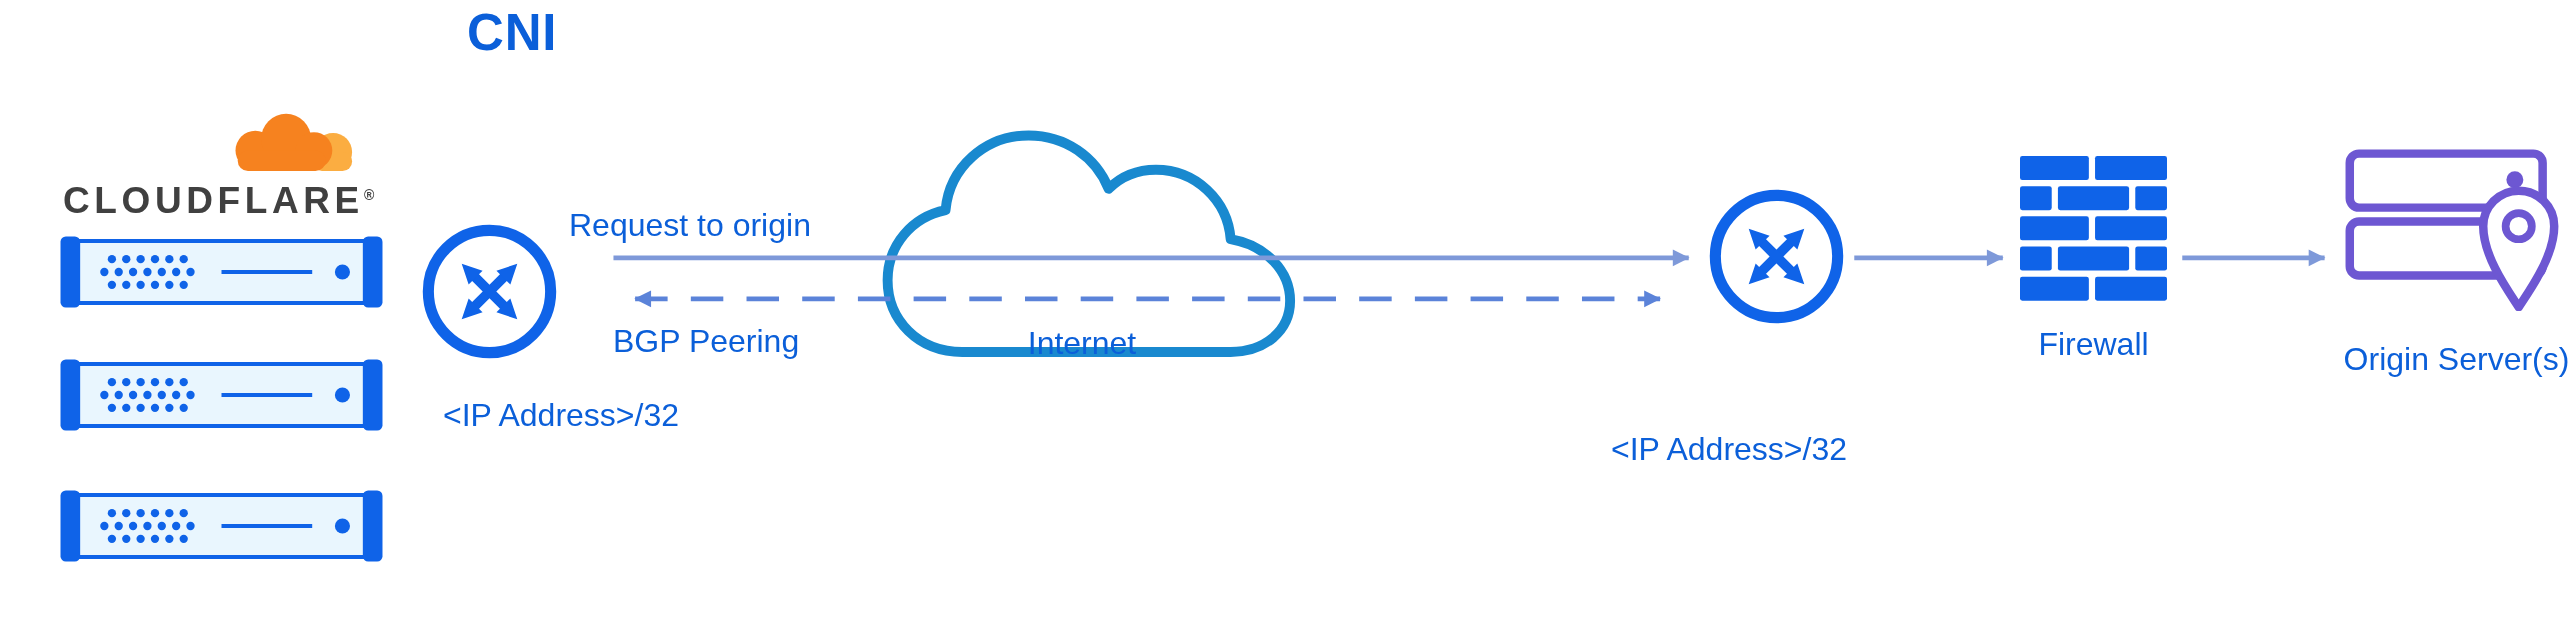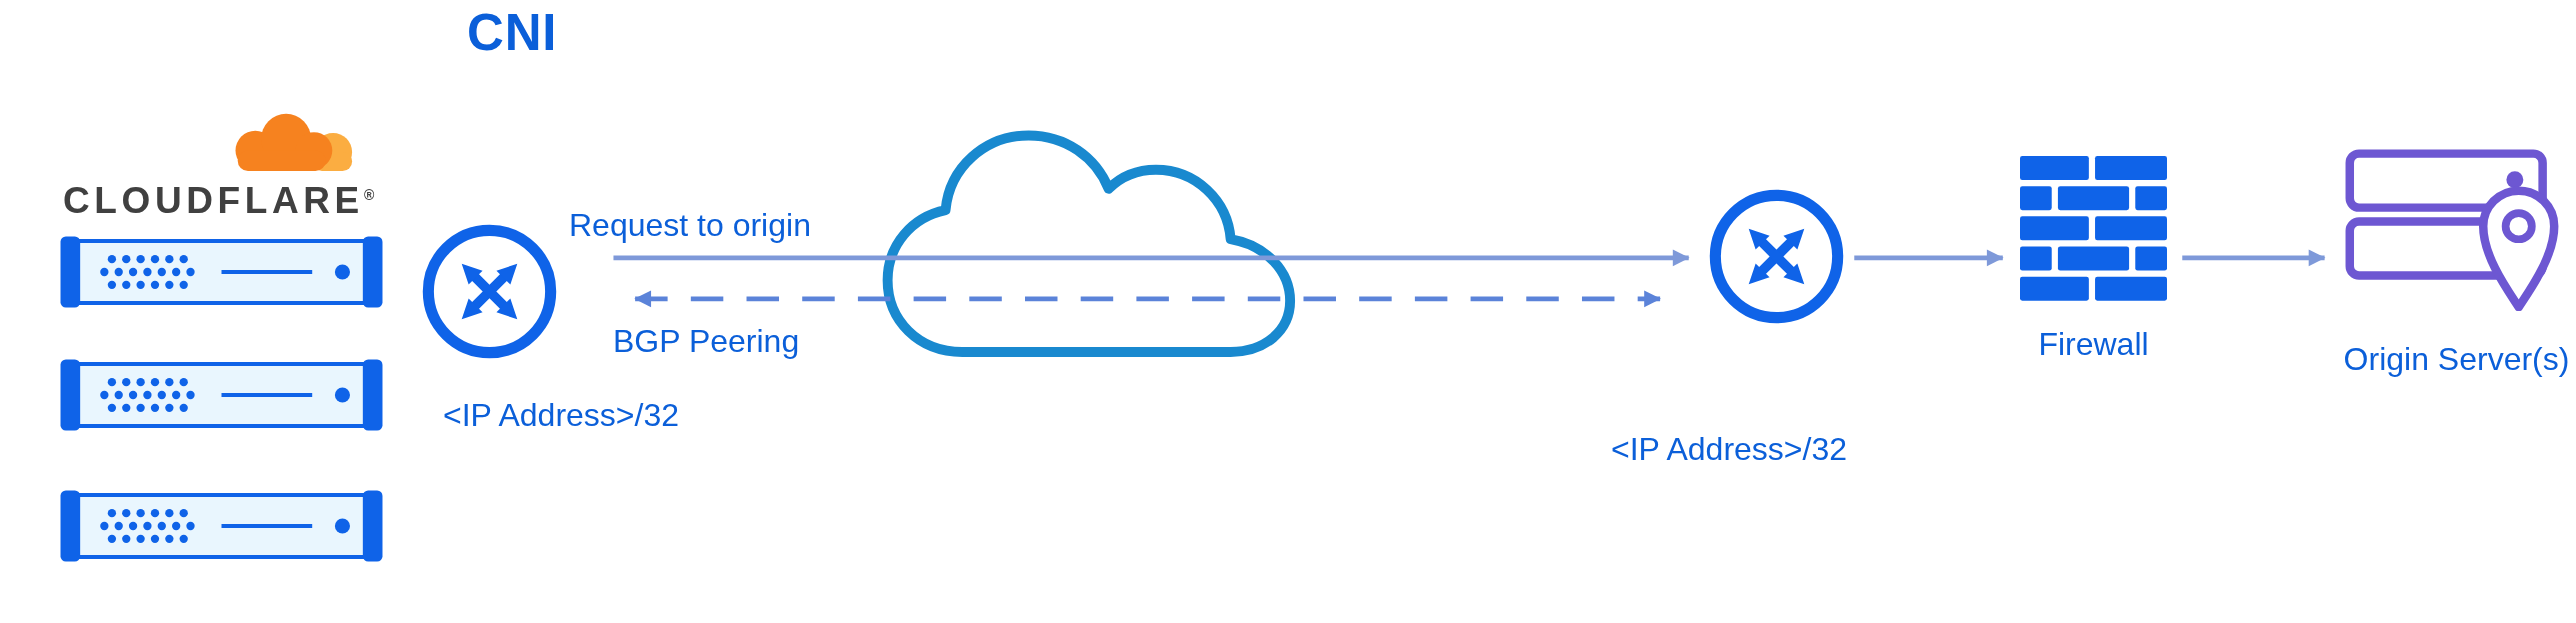--- a/index.html
+++ b/index.html
@@ -119,20 +119,21 @@
     </svg>
 
   <svg class="icon" style="left:396px; top:222px;" width="139" height="139" viewBox="0 0 180 180">
       <use href="#sym-router"></use>
     </svg>
   <div class="label" style="left:419px; top:395px;">&lt;IP Address&gt;/32</div>
 
   <svg class="icon" style="left:828px; top:108px;" width="460" height="263" viewBox="0 0 600 345">
     <path d="M 143 320 C 85 320 45 278 45 226 C 45 180 77 143 121 134 C 126 78 173 36 230 36 C 278 36 318 64 335 106 C 351 90 373 81 397 81 C 449 81 491 121 495 172 C 541 180 573 214 573 253 C 573 293 539 320 495 320 Z" fill="#ffffff" stroke="#1989CF" stroke-width="13" stroke-linejoin="round" stroke-linecap="round"></path>
   </svg>
+  <div class="label center" style="left:828px; top:323px; width:460px;">Internet</div>
 
   <svg class="overlay" width="2576" height="624" viewBox="0 0 3330 806">
     <defs>
       <marker id="ah-solid" viewBox="0 0 12 12" refX="10.5" refY="6" markerWidth="26" markerHeight="26" markerUnits="userSpaceOnUse" orient="auto-start-reverse">
         <path d="M1,1 L11,6 L1,11 Z" fill="#7E99D9"></path>
       </marker>
       <marker id="ah-dash" viewBox="0 0 12 12" refX="10.5" refY="6" markerWidth="26" markerHeight="26" markerUnits="userSpaceOnUse" orient="auto-start-reverse">
         <path d="M1,1 L11,6 L1,11 Z" fill="#5B83D9"></path>
       </marker>
     </defs>

